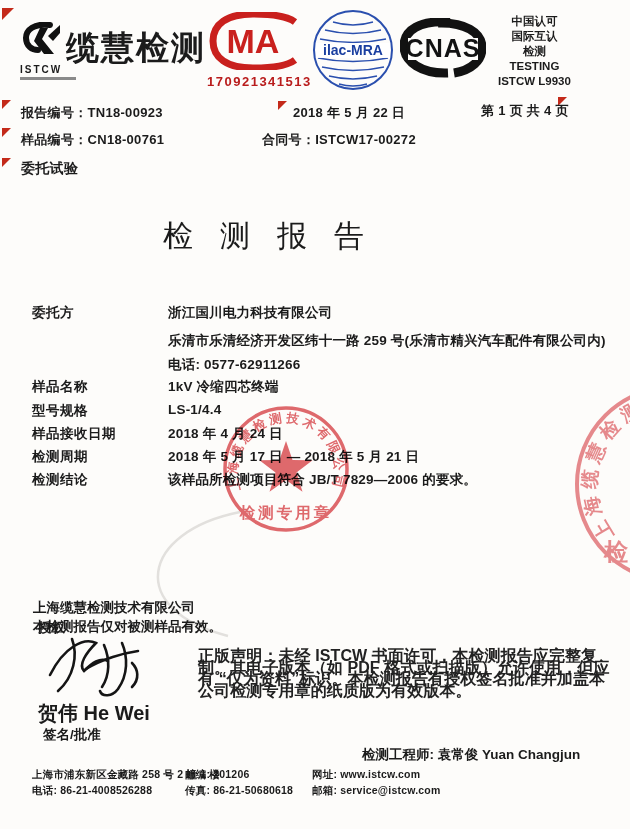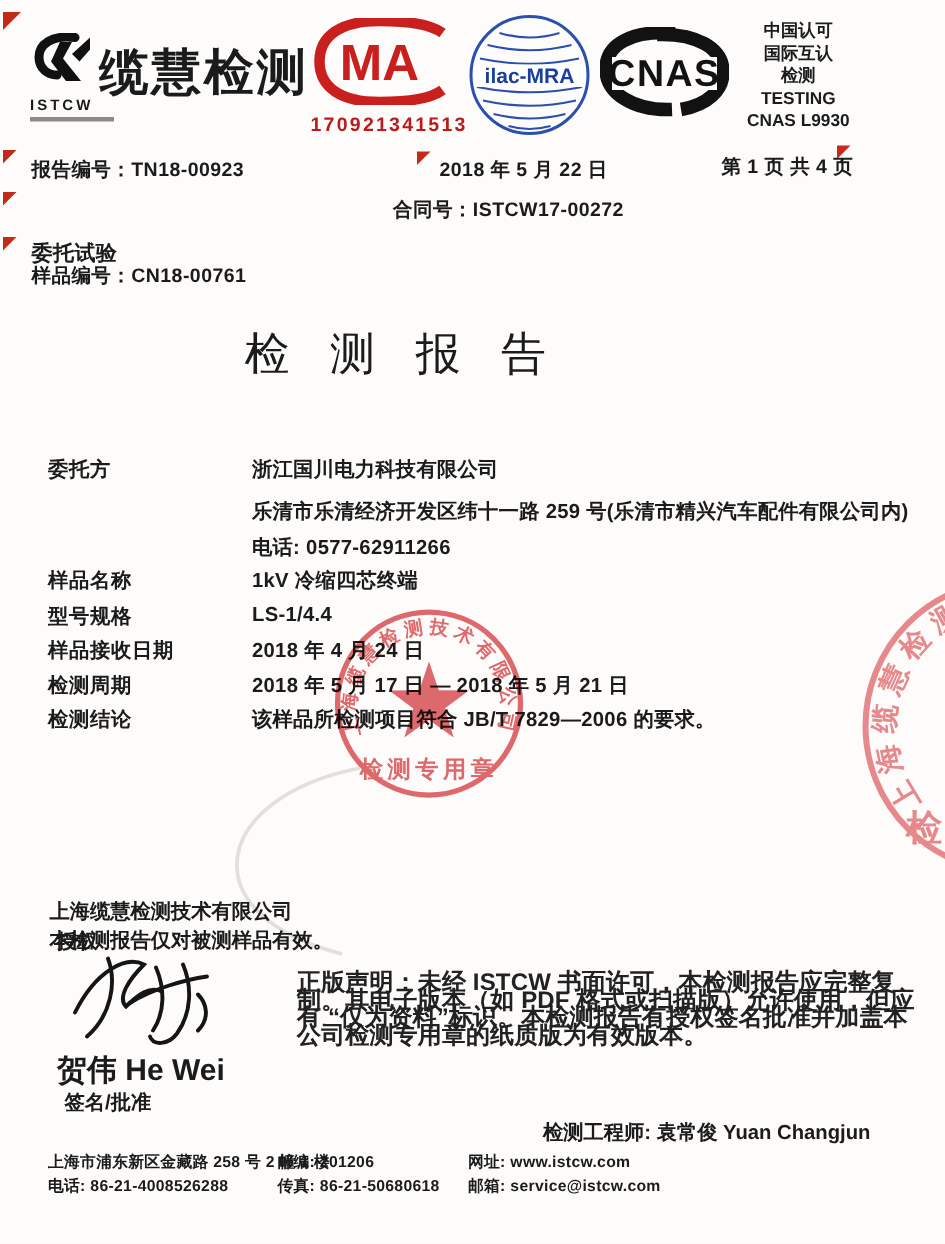--- a/index.html
+++ b/index.html
@@ -85,27 +85,27 @@
       <rect x="5" y="35" width="74" height="15" fill="#ffffff" opacity="0.9"></rect>
       <text x="42" y="47" text-anchor="middle" font-size="14" font-weight="bold" fill="#1a3fa0">ilac-MRA</text>
     </svg>
   </div>
 
   <div class="abs accr" style="left:498px;top:14px;text-align:center;">
     <div>中国认可</div>
     <div>国际互认</div>
     <div>检测</div>
     <div class="en">TESTING</div>
-    <div class="en">CNAS L9930</div>
+    <div class="en">ISTCW L9930</div>
   </div>
 
   <div class="abs meta" style="left:21px;top:104px;"><span>报告编号：</span><span>TN18-00923</span></div>
   <div class="abs meta" style="left:293px;top:104px;">2018 年 5 月 22 日</div>
   <div class="abs meta" style="left:481px;top:102px;">第 1 页 共 4 页</div>
-  <div class="abs meta" style="left:21px;top:131px;margin-top:44px;"><span>样品编号：</span><span>CN18-00761</span></div>
+  <div class="abs meta" style="left:21px;top:131px;"><span>样品编号：</span><span>CN18-00761</span></div>
   <div class="abs meta" style="left:262px;top:131px;"><span>合同号：</span><span>ISTCW17-00272</span></div>
   <div class="abs meta" style="left:21px;top:160px;font-size:14px;">委托试验</div>
 
   <div class="abs title" style="left:0;top:216px;width:540px;">检测报告</div>
 
   <div class="abs flabel" style="left:32px;top:304px;">委托方</div>
   <div class="abs fvalue" style="left:168px;top:304px;">浙江国川电力科技有限公司</div>
   <div class="abs fvalue" style="left:168px;top:332px;">乐清市乐清经济开发区纬十一路 259 号(乐清市精兴汽车配件有限公司内)</div>
   <div class="abs fvalue" style="left:168px;top:356px;">电话: 0577-62911266</div>
 

